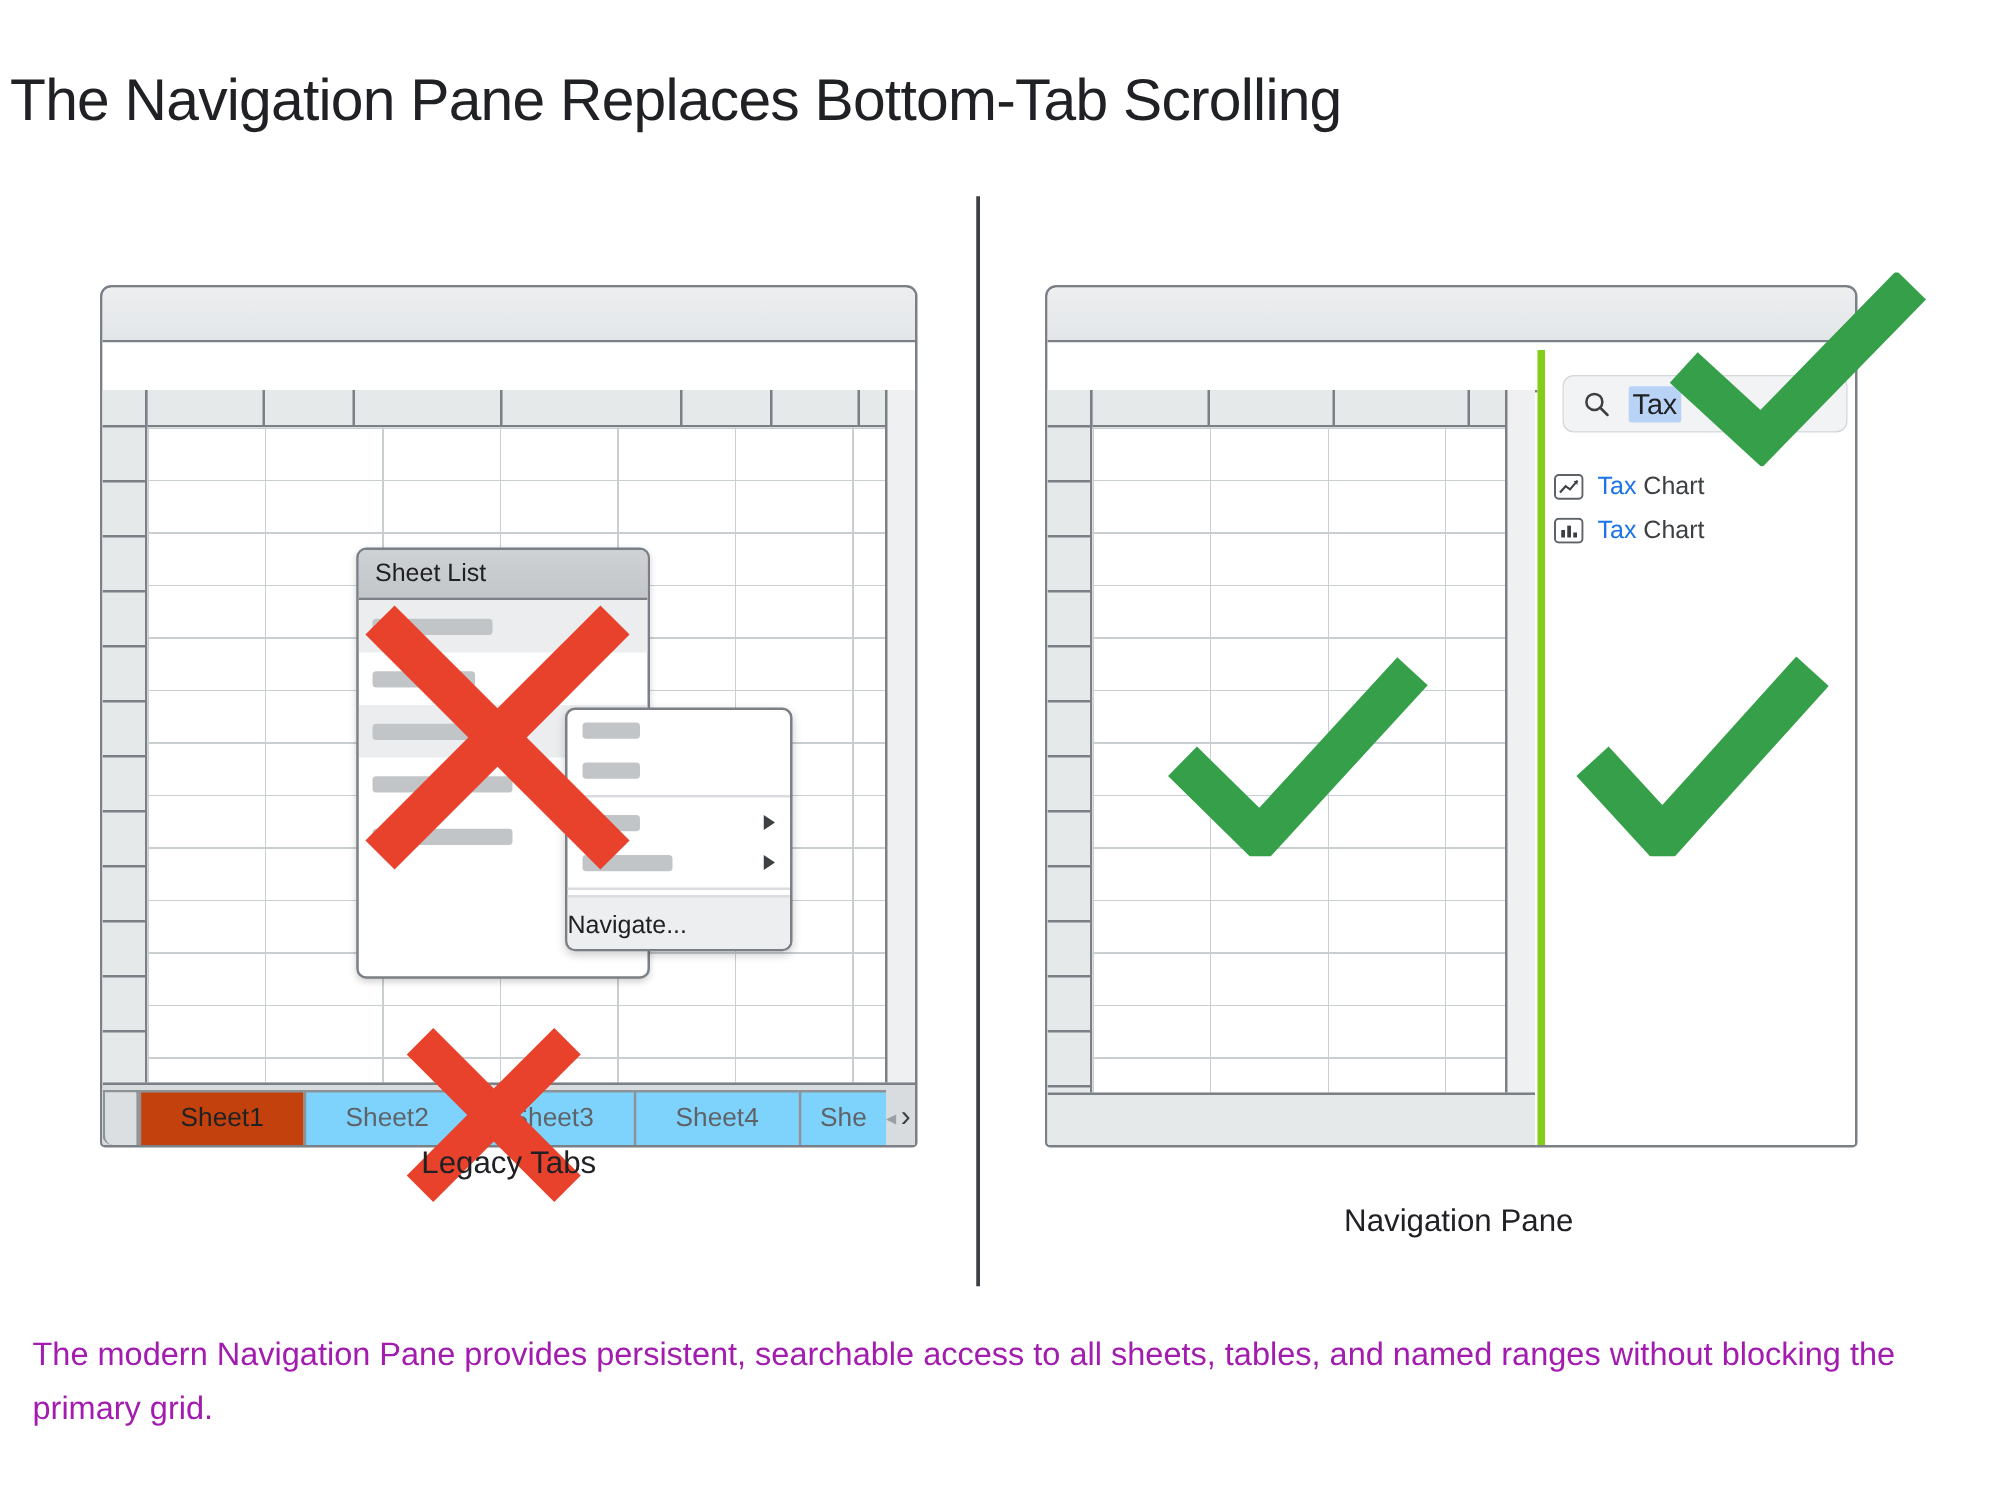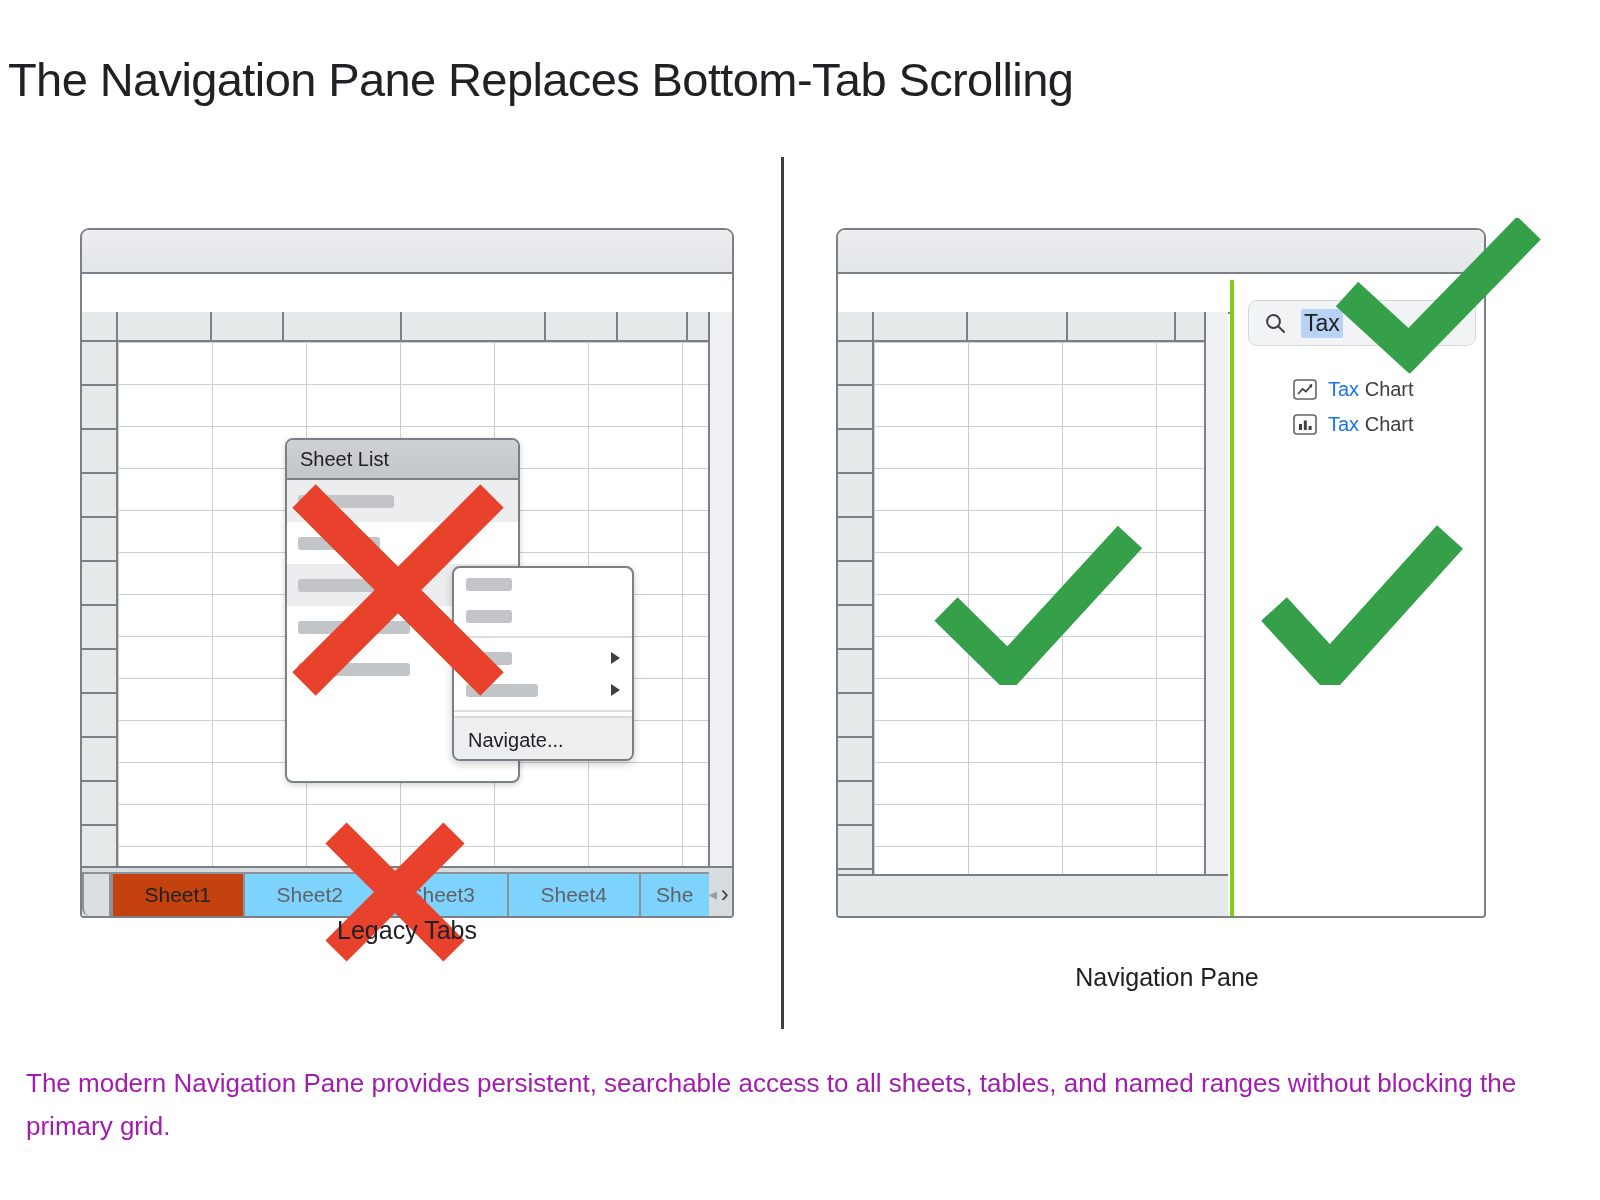--- a/index.html
+++ b/index.html
@@ -189,32 +189,31 @@
     width: 0; height: 0;
     border-left: 9px solid #3c4043;
     border-top: 6px solid transparent;
     border-bottom: 6px solid transparent;
   }
   #context-menu .cm-navigate {
     height: 46px;
     background: #eceeef;
     border-top: 2px solid #dadce0;
     display: flex; align-items: center;
-    padding-left: 14px;
     font-size: 20px; color: #202124;
     box-sizing: border-box;
   }
 
   
   #nav-pane {
     position: absolute;
     left: 392px; top: 50px;
     width: 254px; height: 638px;
     background: #ffffff;
-    border-left: 4px solid #84cc16;
+    border-left: 6px solid #84cc16;
     box-sizing: border-box;
     overflow: hidden;
   }
   #nav-search-box {
     position: absolute;
     left: 14px; top: 20px;
     width: 228px; height: 46px;
     background: #f1f3f4;
     border: 1px solid #d4d7d9;
     border-radius: 9px;
@@ -253,21 +252,21 @@
     border-right: 6px solid transparent;
   }
   .tree-row .t-icon {
     width: 26px; height: 22px;
     margin-left: 6px; margin-right: 10px;
     display: flex; align-items: center; justify-content: center;
     flex: none;
   }
   .tree-row .t-label .kw { color: #1a73e8; }
   .tree-row .t-label .rest { color: #202124; }
-  .tree-row.child { padding-left: 52px; }
+  .tree-row.child { }
   .tree-row.child .t-label .rest { color: #3c4043; }
 
   
   .mark { position: absolute; pointer-events: none; }
   .mark svg { display: block; }
 
   
   .panel-caption {
     position: absolute;
     font-size: 25px;

